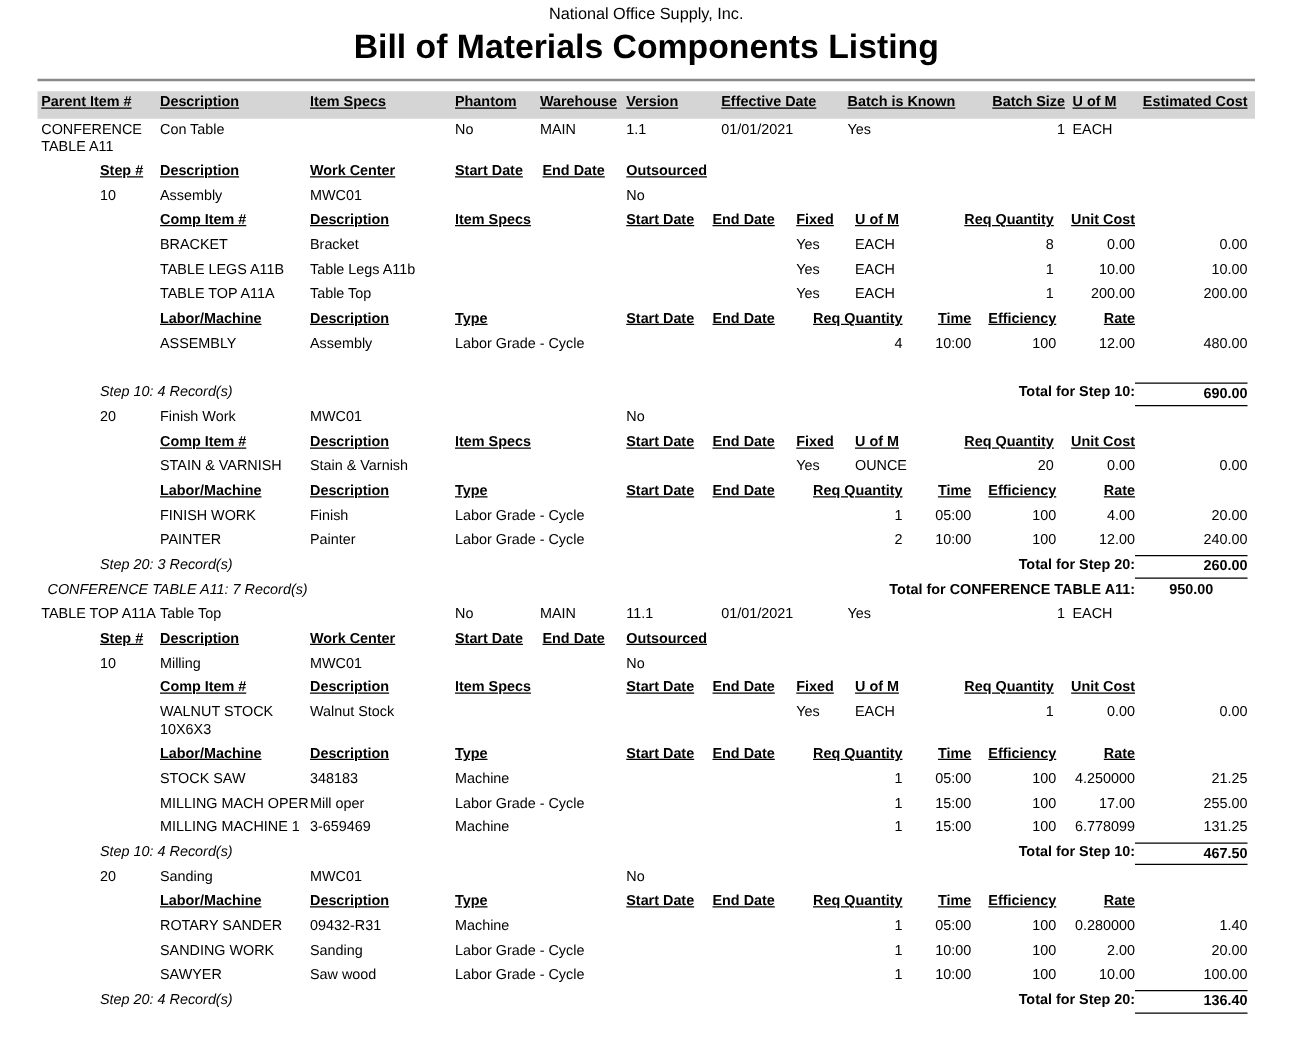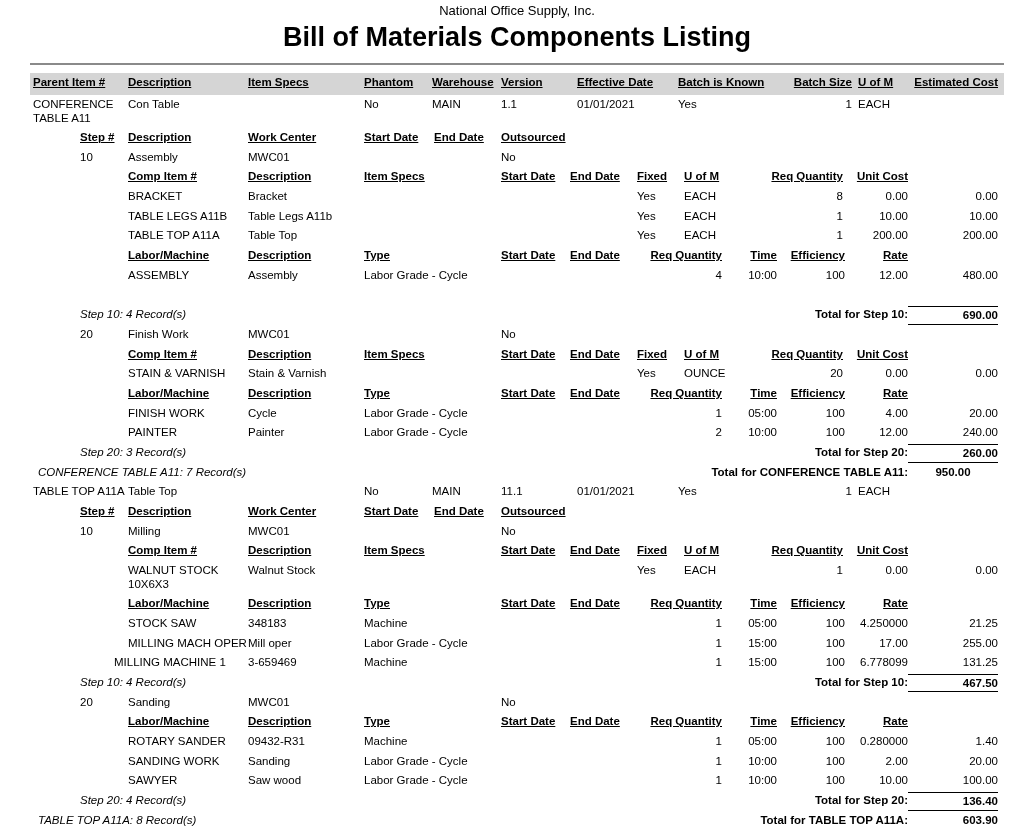--- a/index.html
+++ b/index.html
@@ -163,21 +163,21 @@
         <span class="cell s-h" style="left: 334px;">Type</span>
         <span class="cell s-h" style="left: 471px;">Start Date</span>
         <span class="cell s-h" style="left: 540px;">End Date</span>
         <span class="cell s-h ar" style="left: 608px; width: 84px;">Req Quantity</span>
         <span class="cell s-h ar" style="left: 695px; width: 52px;">Time</span>
         <span class="cell s-h ar" style="left: 755px; width: 60px;">Efficiency</span>
         <span class="cell s-h ar" style="left: 794px; width: 84px;">Rate</span>
       </div>
       <div class="row">
         <span class="cell" style="left: 98px;">FINISH WORK</span>
-        <span class="cell" style="left: 218px;">Cycle</span>
+        <span class="cell" style="left: 218px;">Finish</span>
         <span class="cell" style="left: 334px;">Labor Grade - Cycle</span>
         <span class="cell ar" style="left: 608px; width: 84px;">1</span>
         <span class="cell ar" style="left: 695px; width: 52px;">05:00</span>
         <span class="cell ar" style="left: 755px; width: 60px;">100</span>
         <span class="cell ar" style="left: 794px; width: 84px;">4.00</span>
         <span class="cell ar" style="left: 878px; width: 90px;">20.00</span>
       </div>
       <div class="row">
         <span class="cell" style="left: 98px;">PAINTER</span>
         <span class="cell" style="left: 218px;">Painter</span>
@@ -268,21 +268,21 @@
         <span class="cell" style="left: 98px;">MILLING MACH OPER</span>
         <span class="cell" style="left: 218px;">Mill oper</span>
         <span class="cell" style="left: 334px;">Labor Grade - Cycle</span>
         <span class="cell ar" style="left: 608px; width: 84px;">1</span>
         <span class="cell ar" style="left: 695px; width: 52px;">15:00</span>
         <span class="cell ar" style="left: 755px; width: 60px;">100</span>
         <span class="cell ar" style="left: 794px; width: 84px;">17.00</span>
         <span class="cell ar" style="left: 878px; width: 90px;">255.00</span>
       </div>
       <div class="row">
-        <span class="cell" style="left: 84px;">MILLING MACHINE 1</span>
+        <span class="cell" style="left: 98px;">MILLING MACHINE 1</span>
         <span class="cell" style="left: 218px;">3-659469</span>
         <span class="cell" style="left: 334px;">Machine</span>
         <span class="cell ar" style="left: 608px; width: 84px;">1</span>
         <span class="cell ar" style="left: 695px; width: 52px;">15:00</span>
         <span class="cell ar" style="left: 755px; width: 60px;">100</span>
         <span class="cell ar" style="left: 794px; width: 84px;">6.778099</span>
         <span class="cell ar" style="left: 878px; width: 90px;">131.25</span>
       </div>
       <div class="row">
         <span class="cell s-i" style="left: 50px;">Step 10: 4 Record(s)</span>
@@ -334,19 +334,14 @@
         <span class="cell ar" style="left: 695px; width: 52px;">10:00</span>
         <span class="cell ar" style="left: 755px; width: 60px;">100</span>
         <span class="cell ar" style="left: 794px; width: 84px;">10.00</span>
         <span class="cell ar" style="left: 878px; width: 90px;">100.00</span>
       </div>
       <div class="row">
         <span class="cell s-i" style="left: 50px;">Step 20: 4 Record(s)</span>
         <span class="cell s-b ar" style="left: 530px; width: 348px;">Total for Step 20:</span>
         <span class="cell s-tu ar" style="left: 878px; width: 90px;">136.40</span>
       </div>
-      <div class="row">
-        <span class="cell s-i" style="left: 8px;">TABLE TOP A11A: 8 Record(s)</span>
-        <span class="cell s-b ar" style="left: 530px; width: 348px;">Total for TABLE TOP A11A:</span>
-        <span class="cell s-b ar" style="left: 878px; width: 90px;">603.90</span>
-      </div>
     </div>
 </div>
 
 </body></html>

